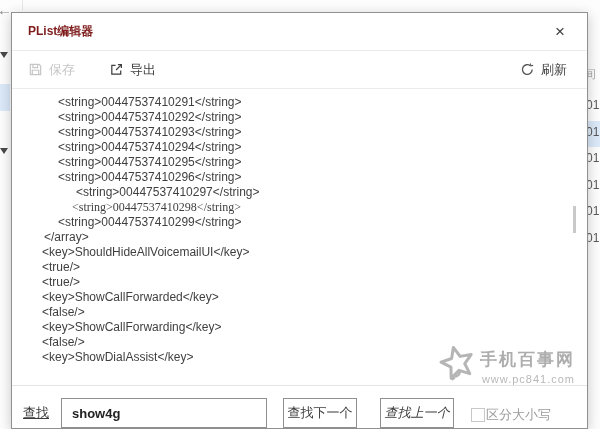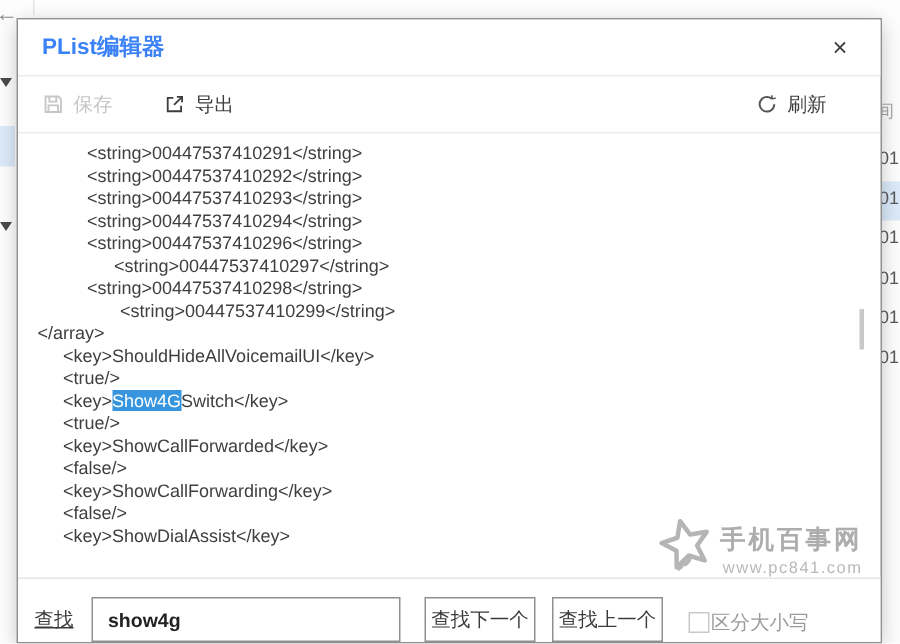--- a/index.html
+++ b/index.html
@@ -25,34 +25,34 @@
   
   .dialog {
     position:absolute; left:11px; top:12px; width:577px; height:417px; z-index:2;
     background:#fff; border:1px solid #909090; box-shadow:0 3px 12px rgba(0,0,0,.22);
     display:flex; flex-direction:column; overflow:hidden;
   }
   .title-bar {
     height:38px; flex:0 0 38px; display:flex; align-items:center;
     padding:0 16px; border-bottom:1px solid #ececec; background:#fff;
   }
-  .title-text { font-size:15px; font-weight:bold; color:#3b82f6; }
+  .title-text { font-size:12px; font-weight:bold; color:#7f1d1d; }
   .close-btn {
     margin-left:auto; width:22px; height:22px; display:flex; align-items:center; justify-content:center;
     font-size:17px; color:#3d3d3d; cursor:pointer; line-height:1;
   }
 
   .toolbar {
     height:38px; flex:0 0 38px; display:flex; align-items:center;
     padding:0 16px; border-bottom:1px solid #ececec; font-size:13px;text-align:center;
   }
   .tool-item { display:flex; align-items:center; gap:6px; cursor:pointer; }
   .tool-item.disabled { color:#c6c6c6; cursor:default; }
   .tool-item.export { margin-left:34px; color:#3d3d3d; }
-  .tool-item.refresh { margin-left:auto; margin-right:20px; color:#3d3d3d; }
+  .tool-item.refresh { margin-left:auto; margin-right:4px; color:#3d3d3d; }
   .tool-item svg { display:block; }
 
   
   .content {
     flex:1 1 auto; position:relative; overflow:hidden;
     padding-top:6px; font-size:12px; color:#3f3f3f;
   }
   .code-line { height:15px; line-height:15px; white-space:pre; }
   .code-line .sel { background:#3695de; color:#fff; }
 
@@ -75,21 +75,21 @@
   .find-input {
     margin-left:12px; width:206px; height:30px; border:1px solid #8f8f8f; background:#fff;
     padding:0 10px; font-size:13px; font-weight:bold; color:#222;
     font-family:"Liberation Sans", sans-serif; outline:none;
   }
   .find-btn {
     margin-left:16px; width:74px; height:30px; border:1px solid #8f8f8f; background:#fff;
     font-size:13px; color:#3b3b3b; font-family:"Liberation Sans", sans-serif; cursor:pointer;
     display:flex; align-items:center; justify-content:center;
   }
-  .find-btn + .find-btn { margin-left:11px; }
+  .find-btn + .find-btn { margin-left:23px;font-style:italic; }
   .case-group { display:flex; align-items:center; margin-left:17px; margin-top:8px; }
   .checkbox { width:14px; height:14px; border:1px solid #c9c9c9; background:#fff; cursor:pointer; }
   .case-label { margin-left:1px; color:#9b9b9b; }
 </style>
 </head>
 <body>
 
 <div class="bg-layer">
   <div class="bg-back-arrow">←</div>
   <div class="bg-vline"></div>
@@ -148,28 +148,28 @@
       <span>刷新</span>
     </div>
   </div>
 
   <div class="content">
     <div>
         <div class="code-line" style="padding-left: 46px;"><span>&lt;string&gt;00447537410291&lt;/string&gt;</span></div>
         <div class="code-line" style="padding-left: 46px;"><span>&lt;string&gt;00447537410292&lt;/string&gt;</span></div>
         <div class="code-line" style="padding-left: 46px;"><span>&lt;string&gt;00447537410293&lt;/string&gt;</span></div>
         <div class="code-line" style="padding-left: 46px;"><span>&lt;string&gt;00447537410294&lt;/string&gt;</span></div>
+        <div class="code-line" style="padding-left: 46px;"><span>&lt;string&gt;00447537410295&lt;/string&gt;</span></div>
         <div class="code-line" style="padding-left: 46px;"><span>&lt;string&gt;00447537410296&lt;/string&gt;</span></div>
         <div class="code-line" style="padding-left: 64px;"><span>&lt;string&gt;00447537410297&lt;/string&gt;</span></div>
-        <div class="code-line" style="padding-left: 46px;"><span>&lt;string&gt;00447537410298&lt;/string&gt;</span></div>
-        <div class="code-line" style="padding-left: 68px;"><span>&lt;string&gt;00447537410299&lt;/string&gt;</span></div>
-        <div class="code-line" style="padding-left: 13px;"><span>&lt;/array&gt;</span></div>
+        <div class="code-line" style="padding-left: 60px; font-family: Liberation Serif, serif;"><span>&lt;string&gt;00447537410298&lt;/string&gt;</span></div>
+        <div class="code-line" style="padding-left: 46px;"><span>&lt;string&gt;00447537410299&lt;/string&gt;</span></div>
+        <div class="code-line" style="padding-left: 32px;"><span>&lt;/array&gt;</span></div>
         <div class="code-line" style="padding-left: 30px;"><span>&lt;key&gt;ShouldHideAllVoicemailUI&lt;/key&gt;</span></div>
         <div class="code-line" style="padding-left: 30px;"><span>&lt;true/&gt;</span></div>
-        <div class="code-line" style="padding-left: 30px;"><span>&lt;key&gt;</span><span class="sel">Show4G</span><span>Switch&lt;/key&gt;</span></div>
         <div class="code-line" style="padding-left: 30px;"><span>&lt;true/&gt;</span></div>
         <div class="code-line" style="padding-left: 30px;"><span>&lt;key&gt;ShowCallForwarded&lt;/key&gt;</span></div>
         <div class="code-line" style="padding-left: 30px;"><span>&lt;false/&gt;</span></div>
         <div class="code-line" style="padding-left: 30px;"><span>&lt;key&gt;ShowCallForwarding&lt;/key&gt;</span></div>
         <div class="code-line" style="padding-left: 30px;"><span>&lt;false/&gt;</span></div>
         <div class="code-line" style="padding-left: 30px;"><span>&lt;key&gt;ShowDialAssist&lt;/key&gt;</span></div>
       </div>
     <div class="scroll-thumb"></div>
 
     <div class="watermark">

